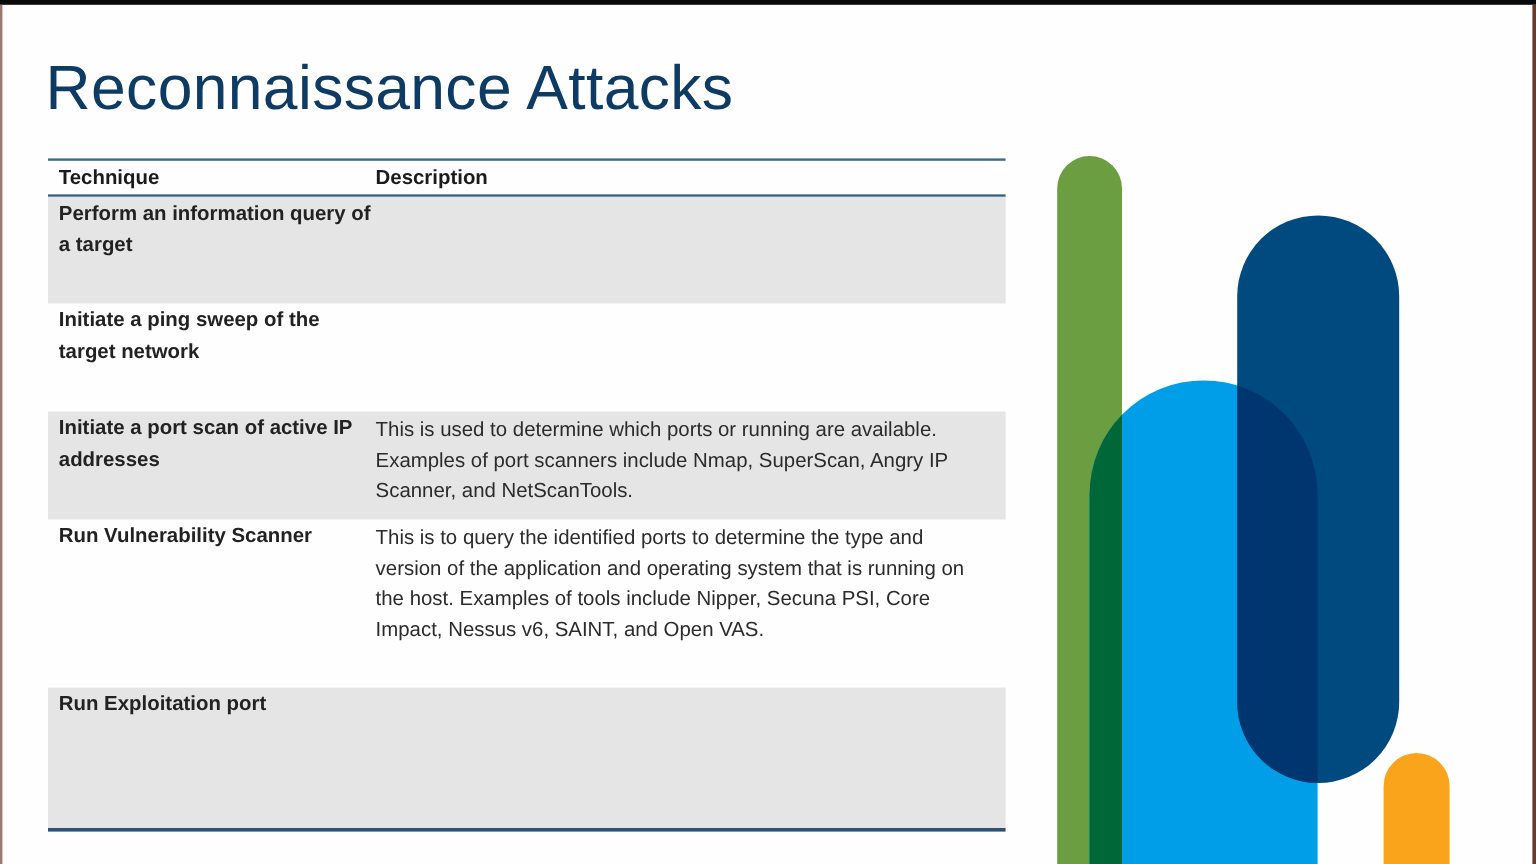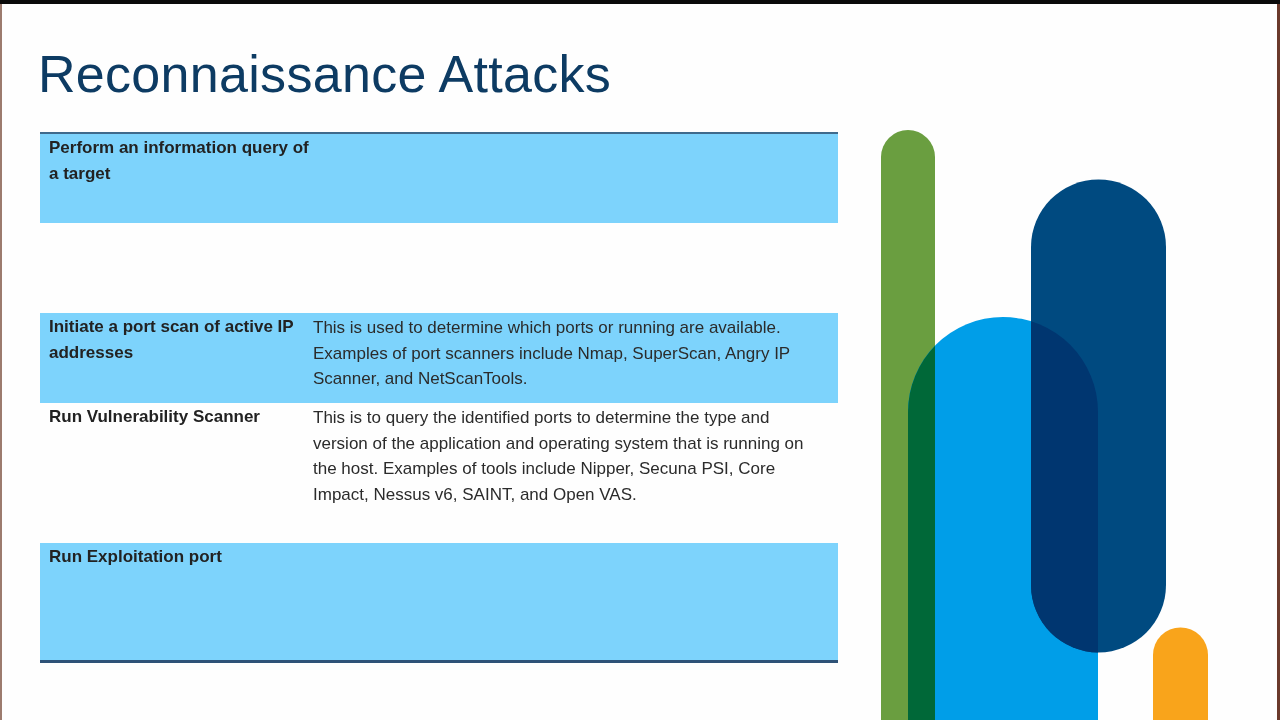--- a/index.html
+++ b/index.html
@@ -16,42 +16,47 @@
     font-size:52px; font-weight:normal; color:#0d3b63; letter-spacing:0.3px;
     font-family: "Liberation Sans", "DejaVu Sans", sans-serif;
   }
   .tbl { position:absolute; left:40px; top:132px; width:798px; }
   .tbl-top { height:2px; background:#3f6a8c; }
   .hdr { height:28px; display:flex; border-bottom:2px solid #2e5d84; }
   .cell-a { width:273px; padding-left:9px; box-sizing:border-box; }
   .cell-b { flex:1; padding-left:0; box-sizing:border-box; padding-right:10px; }
   .hdr .cell-a, .hdr .cell-b { font-weight:bold; font-size:17px; color:#1b1b1b; line-height:28px; }
   .row { display:flex; box-sizing:border-box; }
-  .row.shade { background:#7dd3fc; }
+  .row.shade { background:#e5e5e5; }
   .row .cell-a { font-weight:bold; font-size:17px; color:#222; line-height:26px; padding-top:1px; }
   .row .cell-b { font-size:17px; color:#2b2b2b; line-height:25.5px; padding-top:2px; }
   .tbl-bottom { height:3px; background:#2e5277; }
   .art { position:absolute; left:0; top:0; width:1280px; height:720px; pointer-events:none; }
 </style>
 </head>
 <body>
 
 <div class="topbar"></div>
 <div class="leftedge"></div>
 <div class="rightedge"></div>
 
 <h1 class="title">Reconnaissance Attacks</h1>
 
 <div class="tbl">
   <div class="tbl-top"></div>
+  <div class="hdr">
+    <div class="cell-a">Technique</div>
+    <div class="cell-b">Description</div>
+  </div>
 
   <div class="row shade" style="height:89px">
     <div class="cell-a">Perform an information query of a target</div>
   </div>
   <div class="row" style="height:90px">
+    <div class="cell-a">Initiate a ping sweep of the target network</div>
   </div>
   <div class="row shade" style="height:90px">
     <div class="cell-a">Initiate a port scan of active IP addresses</div>
     <div class="cell-b">This is used to determine which ports or running are available. Examples of port scanners include Nmap, SuperScan, Angry IP Scanner, and NetScanTools.</div>
   </div>
   <div class="row" style="height:140px">
     <div class="cell-a">Run Vulnerability Scanner</div>
     <div class="cell-b">This is to query the identified ports to determine the type and version of the application and operating system that is running on the host. Examples of tools include Nipper, Secuna PSI, Core Impact, Nessus v6, SAINT, and Open VAS.</div>
   </div>
   <div class="row shade" style="height:117px">

